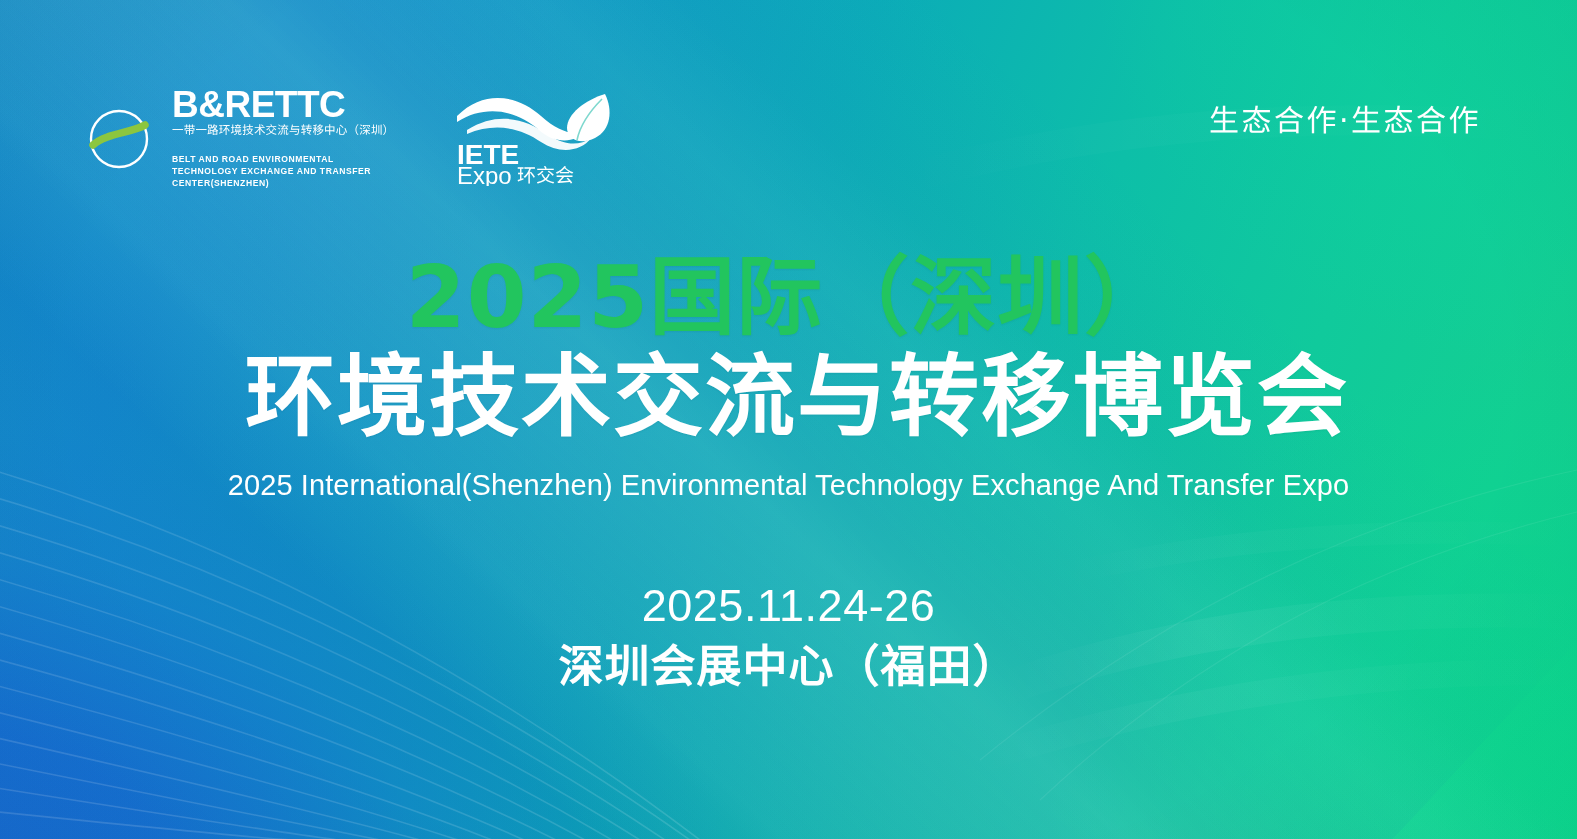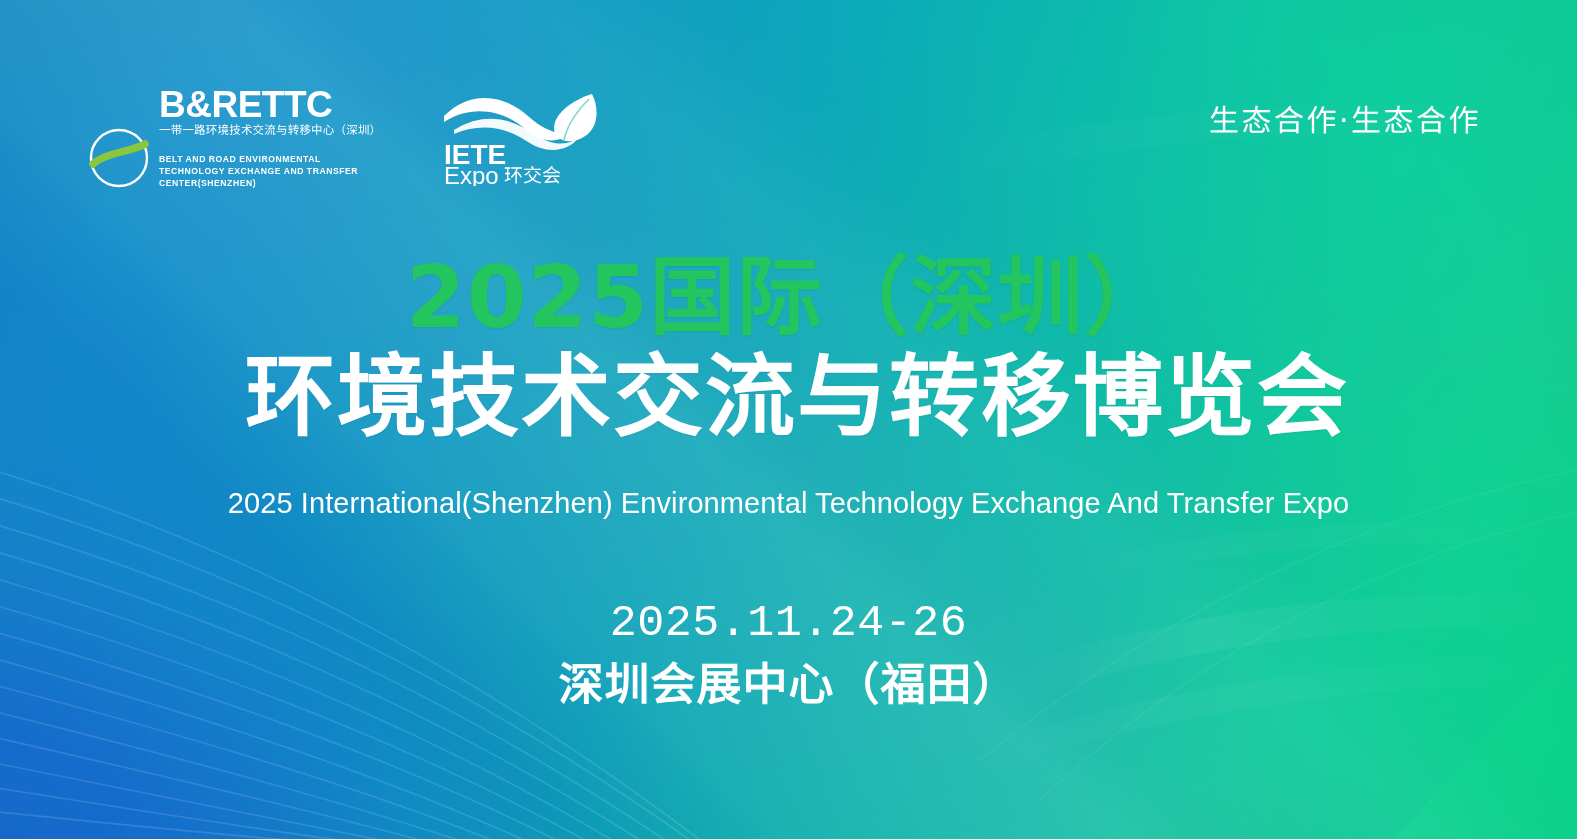--- a/index.html
+++ b/index.html
@@ -140,22 +140,22 @@
     position: absolute;
     left: 88px;
     top: 86px;
     display: flex;
     align-items: flex-start;
     gap: 30px;
     z-index: 6;
   }
   .logo-brettc {
     display: flex;
-    align-items: flex-end;
-    gap: 9px;
+    align-items: center;
+    gap: 22px;
   }
   .brettc-mark { width: 62px; height: 62px; flex: 0 0 62px; margin-top: 2px; }
   .brettc-text { display: flex; flex-direction: column; }
   .brettc-word {
     color: #ffffff;
     font-size: 37px;
     font-weight: 700;
     letter-spacing: -0.5px;
     line-height: 1;
     font-family: "Liberation Sans", "DejaVu Sans", sans-serif;
@@ -229,33 +229,33 @@
     white-space: nowrap;
     font-family: "DejaVu Sans", "Liberation Sans", sans-serif;
     text-shadow: 0 1px 2px rgba(0,40,60,0.07);
     padding-left: 17px;
   }
   .subtitle-en {
     color: #ffffff;
     font-size: 29px;
     font-weight: 400;
     letter-spacing: 0.1px;
-    margin-top: 40px;
+    margin-top: 22px;
     line-height: 1.2;
     white-space: nowrap;
     font-family: "Liberation Sans", "DejaVu Sans", sans-serif;
   }
   .date-line {
     color: #ffffff;
     font-size: 45px;
     font-weight: 400;
     letter-spacing: 0.5px;
     margin-top: 76px;
     line-height: 1.18;
-    font-family: Liberation Mono, monospace;
+    font-family: Liberation Sans, sans-serif;
   }
   .venue-line {
     color: #ffffff;
     font-size: 45px;
     font-weight: 700;
     letter-spacing: 1px;
     margin-top: 8px;
     line-height: 1.18;
     font-family: "DejaVu Sans", "Liberation Sans", sans-serif;
   }

